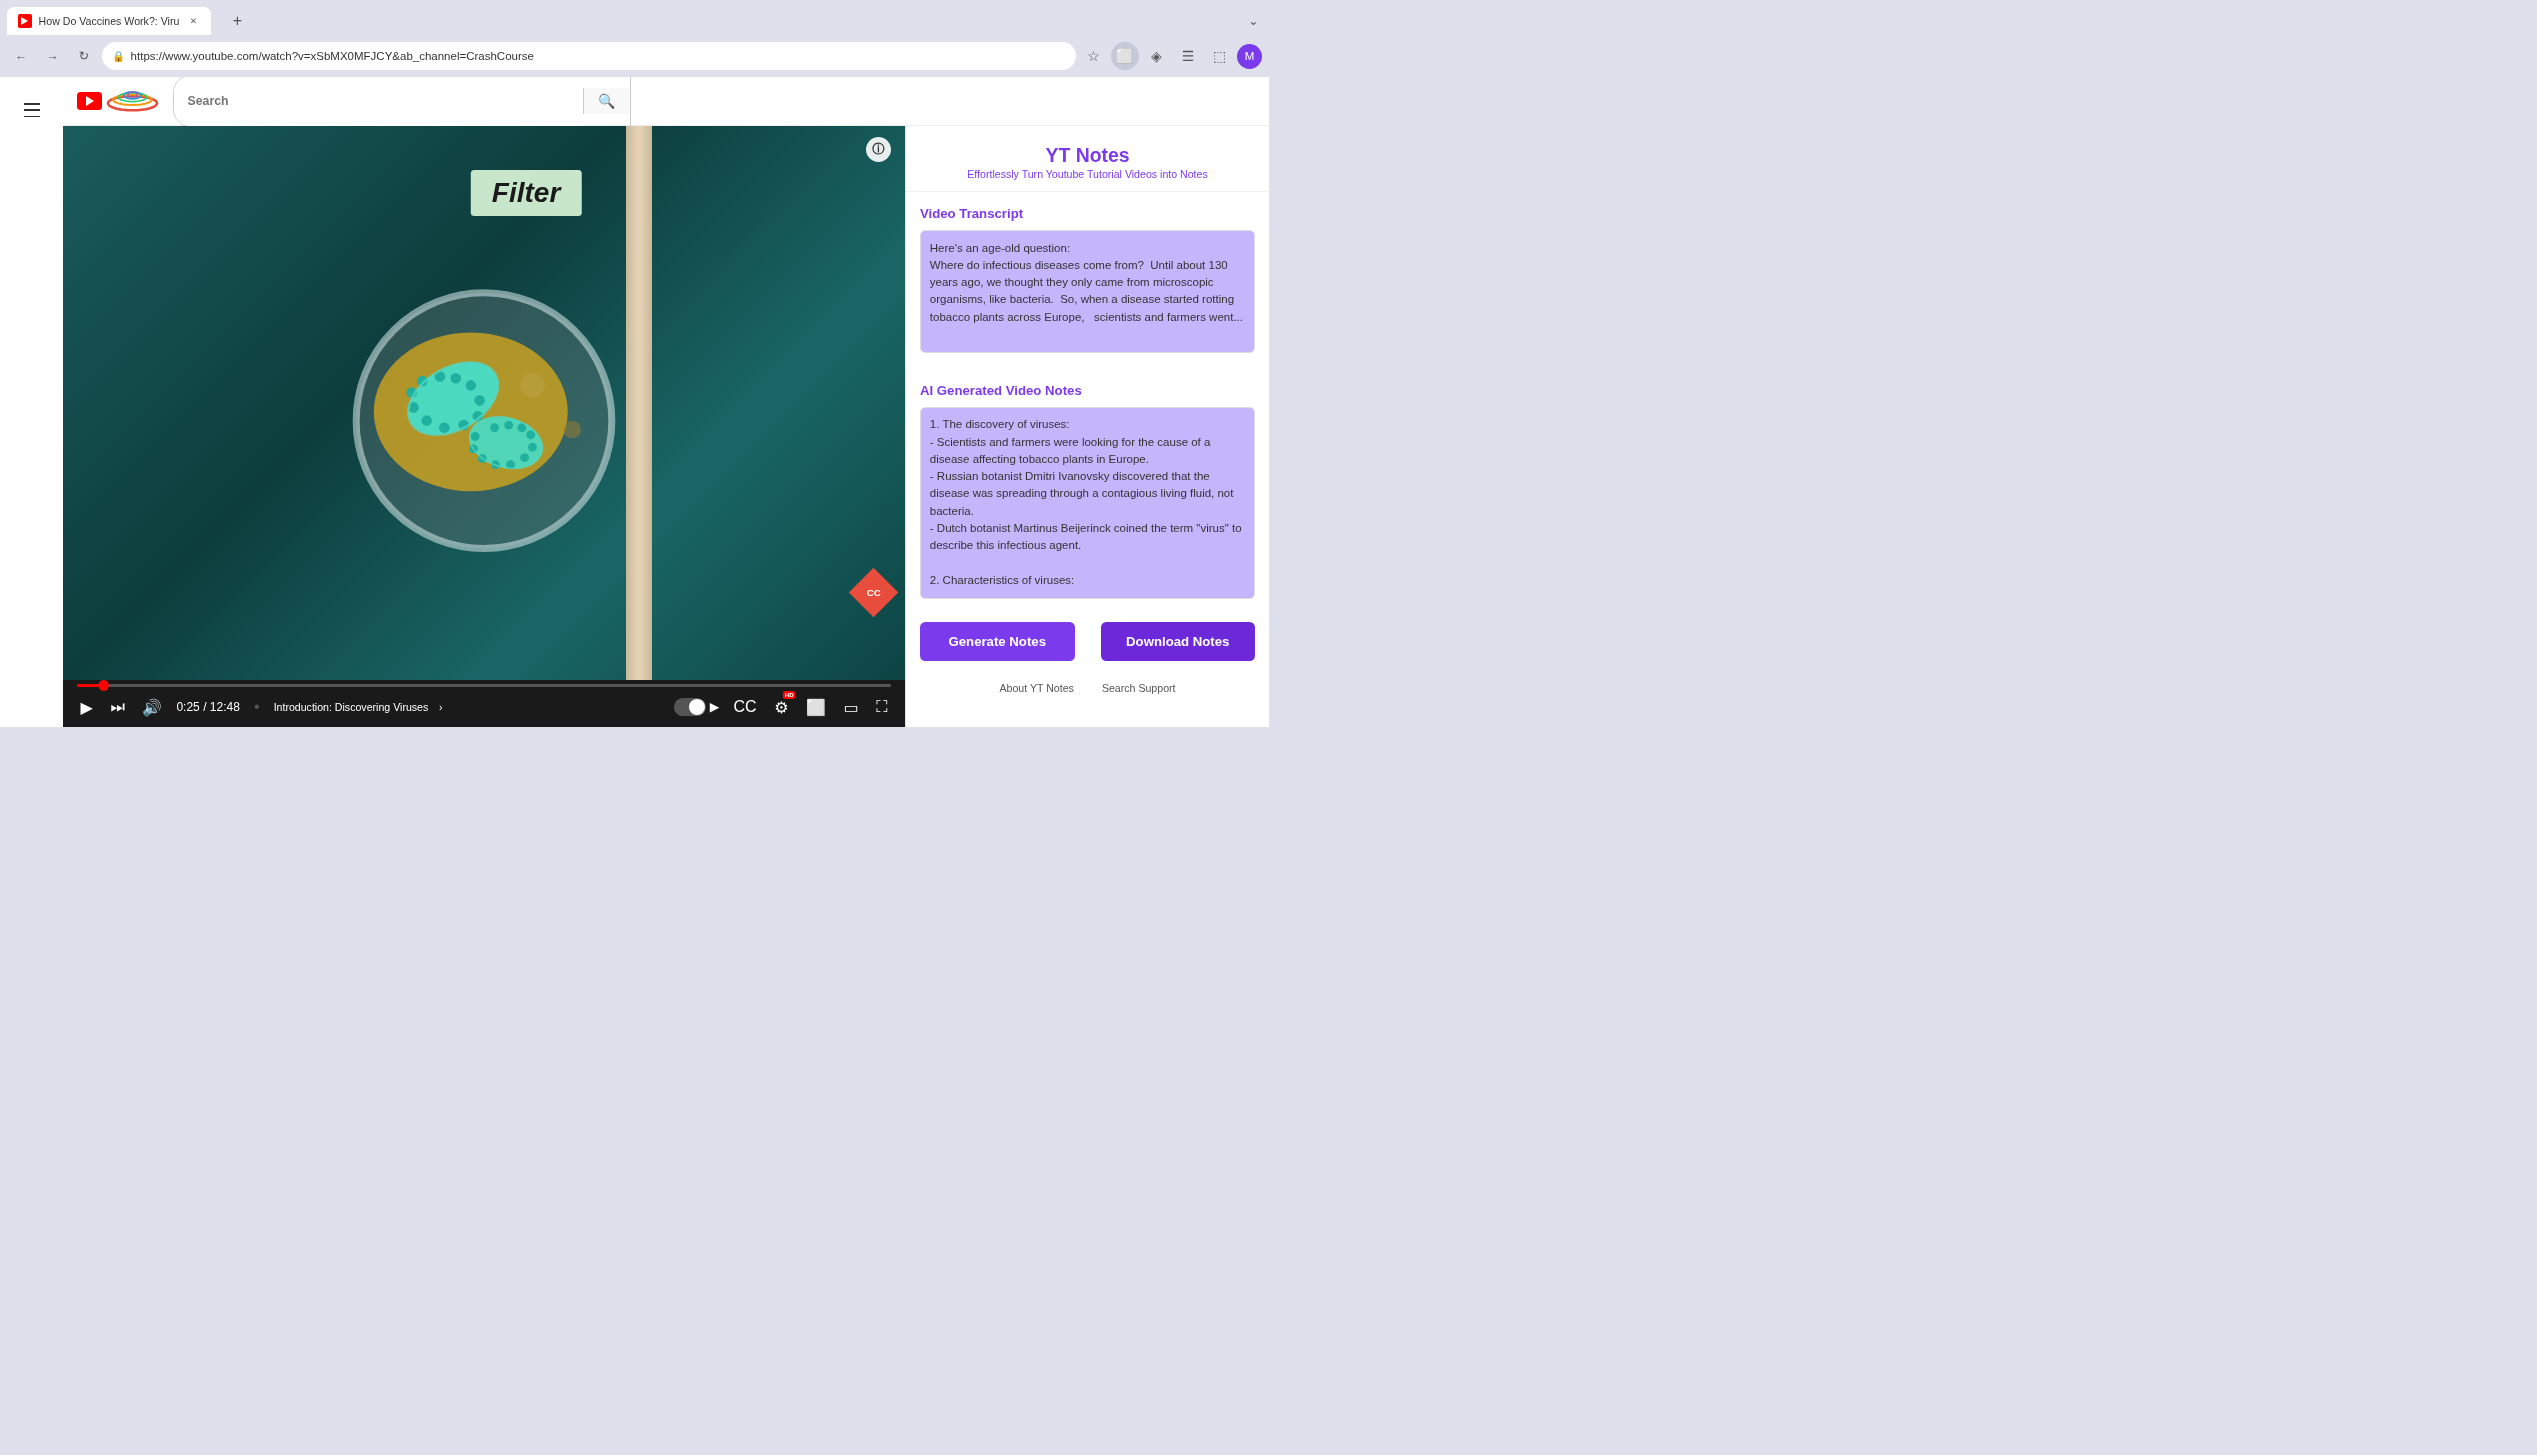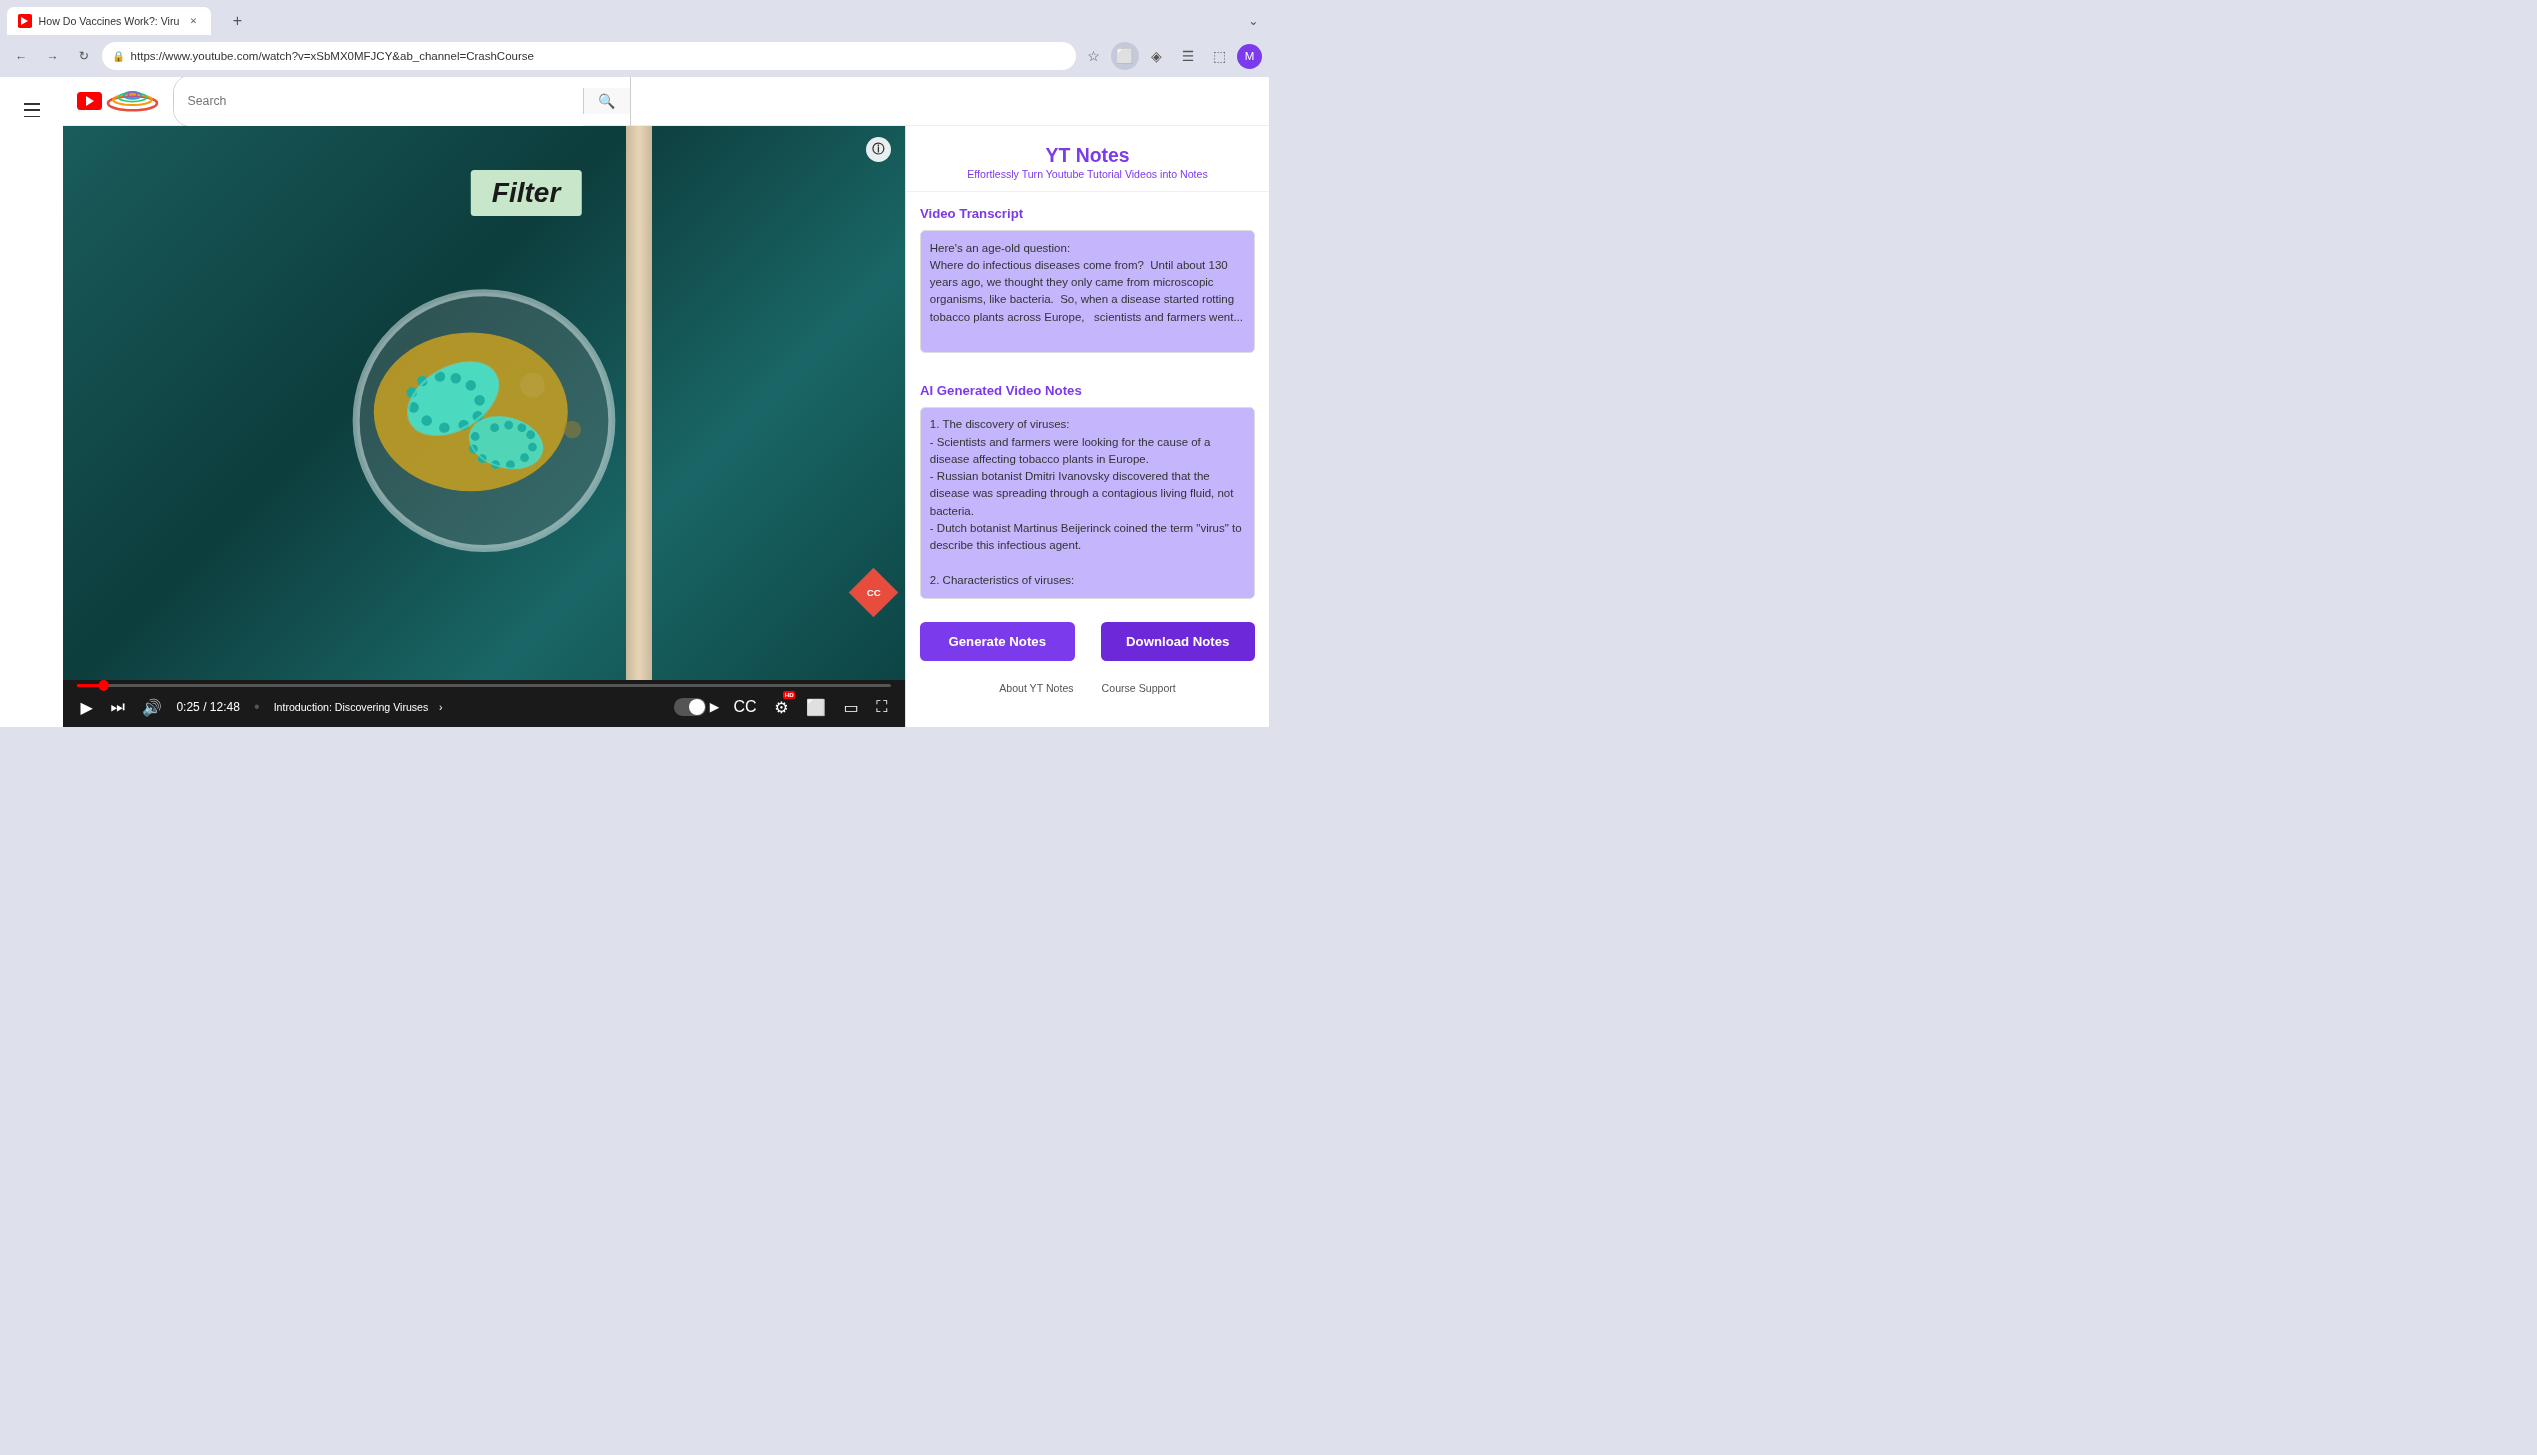--- a/index.html
+++ b/index.html
@@ -280,20 +280,21 @@
     }
 
     .yt-search-input {
       flex: 1;
       border: none;
       outline: none;
       padding: 18px 14px;
       font-size: 12.3px;
       color: #737373;
       background: white;
+      font-weight: bold;
     }
 
     .yt-search-btn {
       background: #f8f8f8;
       border: none;
       border-left: 0.9px solid #ccc;
       padding: 5.3px 14px;
       cursor: pointer;
       font-size: 14px;
       color: #555;
@@ -832,19 +833,19 @@
 2. Characteristics of viruses:</textarea>
         </div>
 
         <div class="notes-buttons">
           <button class="btn-generate">Generate Notes</button>
           <button class="btn-download">Download Notes</button>
         </div>
 
         <div class="notes-footer">
           <a class="notes-footer-link">About YT Notes</a>
-          <a class="notes-footer-link">Course Support</a>
+          <a class="notes-footer-link">Search Support</a>
         </div>
       </div>
     </div>
   </div>
 </div>
 
 
 </body></html>

